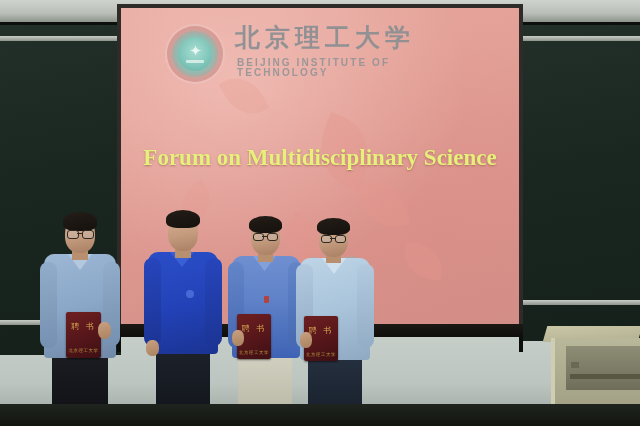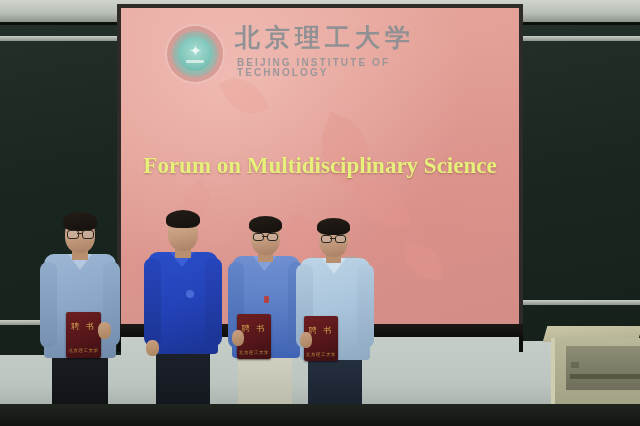--- a/index.html
+++ b/index.html
@@ -77,21 +77,21 @@
   .uni-cn{position:absolute;left:70px;top:4px;font-size:25px;line-height:28px;
     color:#8a8f93;letter-spacing:5px;font-weight:700;
     font-family:"DejaVu Sans",sans-serif;opacity:.92;}
   .uni-en{position:absolute;left:72px;top:38px;font-size:10px;line-height:10px;
     color:#8e9296;letter-spacing:2.1px;font-weight:700;opacity:.85;}
 
   .title-cn{position:absolute;left:0;width:398px;top:92px;text-align:center;
     font-family:"DejaVu Sans",sans-serif;font-weight:700;
     font-size:29px;line-height:34px;letter-spacing:7px;color:#e2f36a;
     text-shadow:0 1px 2px rgba(120,60,50,.45);}
-  .title-en{position:absolute;left:0;width:398px;top:144px;text-align:center;
+  .title-en{position:absolute;left:0;width:398px;top:136px;text-align:center;
     font-family:"Liberation Serif",serif;font-weight:700;
     font-size:23px;line-height:28px;color:#e6f07a;
     text-shadow:0 1px 2px rgba(120,60,50,.45);}
 
   .slide-date{position:absolute;left:0;width:398px;top:245px;text-align:center;
     font-family:"DejaVu Sans",sans-serif;font-size:19px;line-height:22px;
     letter-spacing:4px;color:rgba(150,175,170,.55);}
 
   
   .person{position:absolute;}

